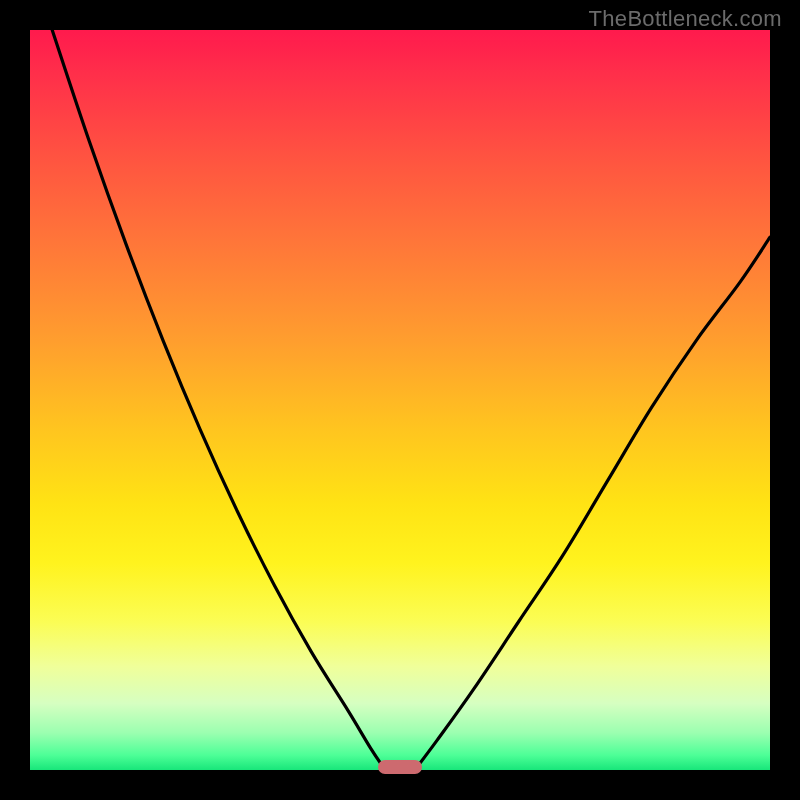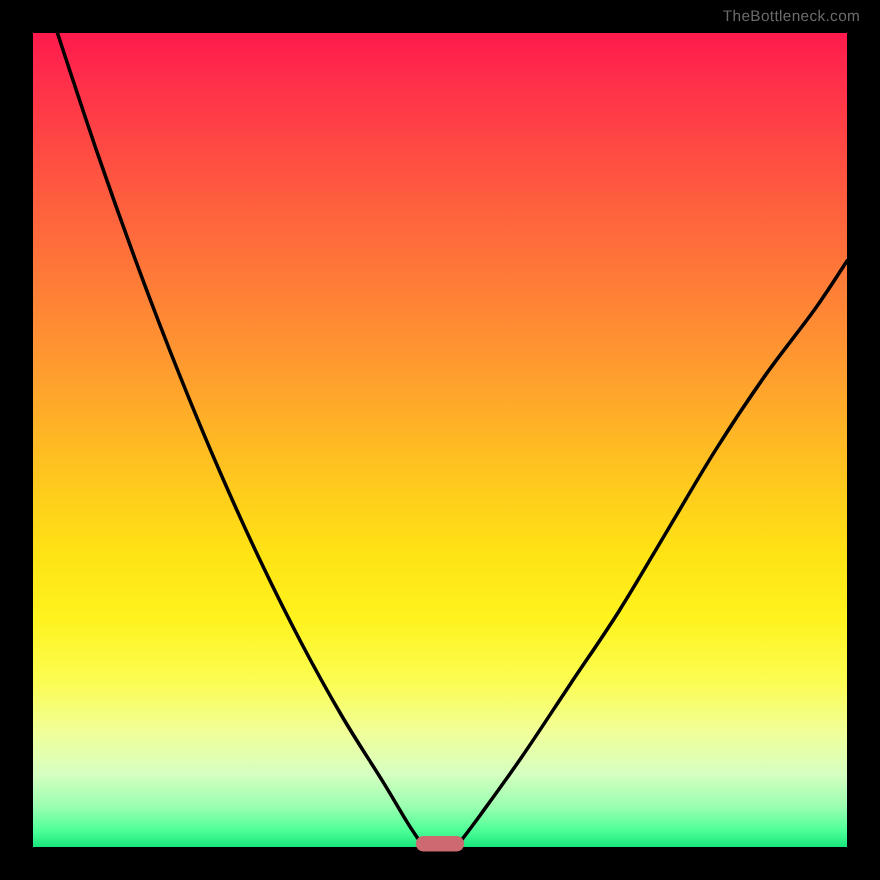--- a/index.html
+++ b/index.html
@@ -39,21 +39,21 @@
       #9bffb0 95%,
       #4dff97 98%,
       #18e67a 100%
     );
   }
   .watermark {
     position: absolute;
     top: 6px;
     right: 18px;
     color: #6b6b6b;
-    font-size: 14px;
+    font-size: 22px;
     font-weight: 500;
     letter-spacing: 0.3px;
     user-select: none;
   }
   svg.curve {
     position: absolute;
     left: 0;
     top: 0;
     width: 740px;
     height: 740px;

